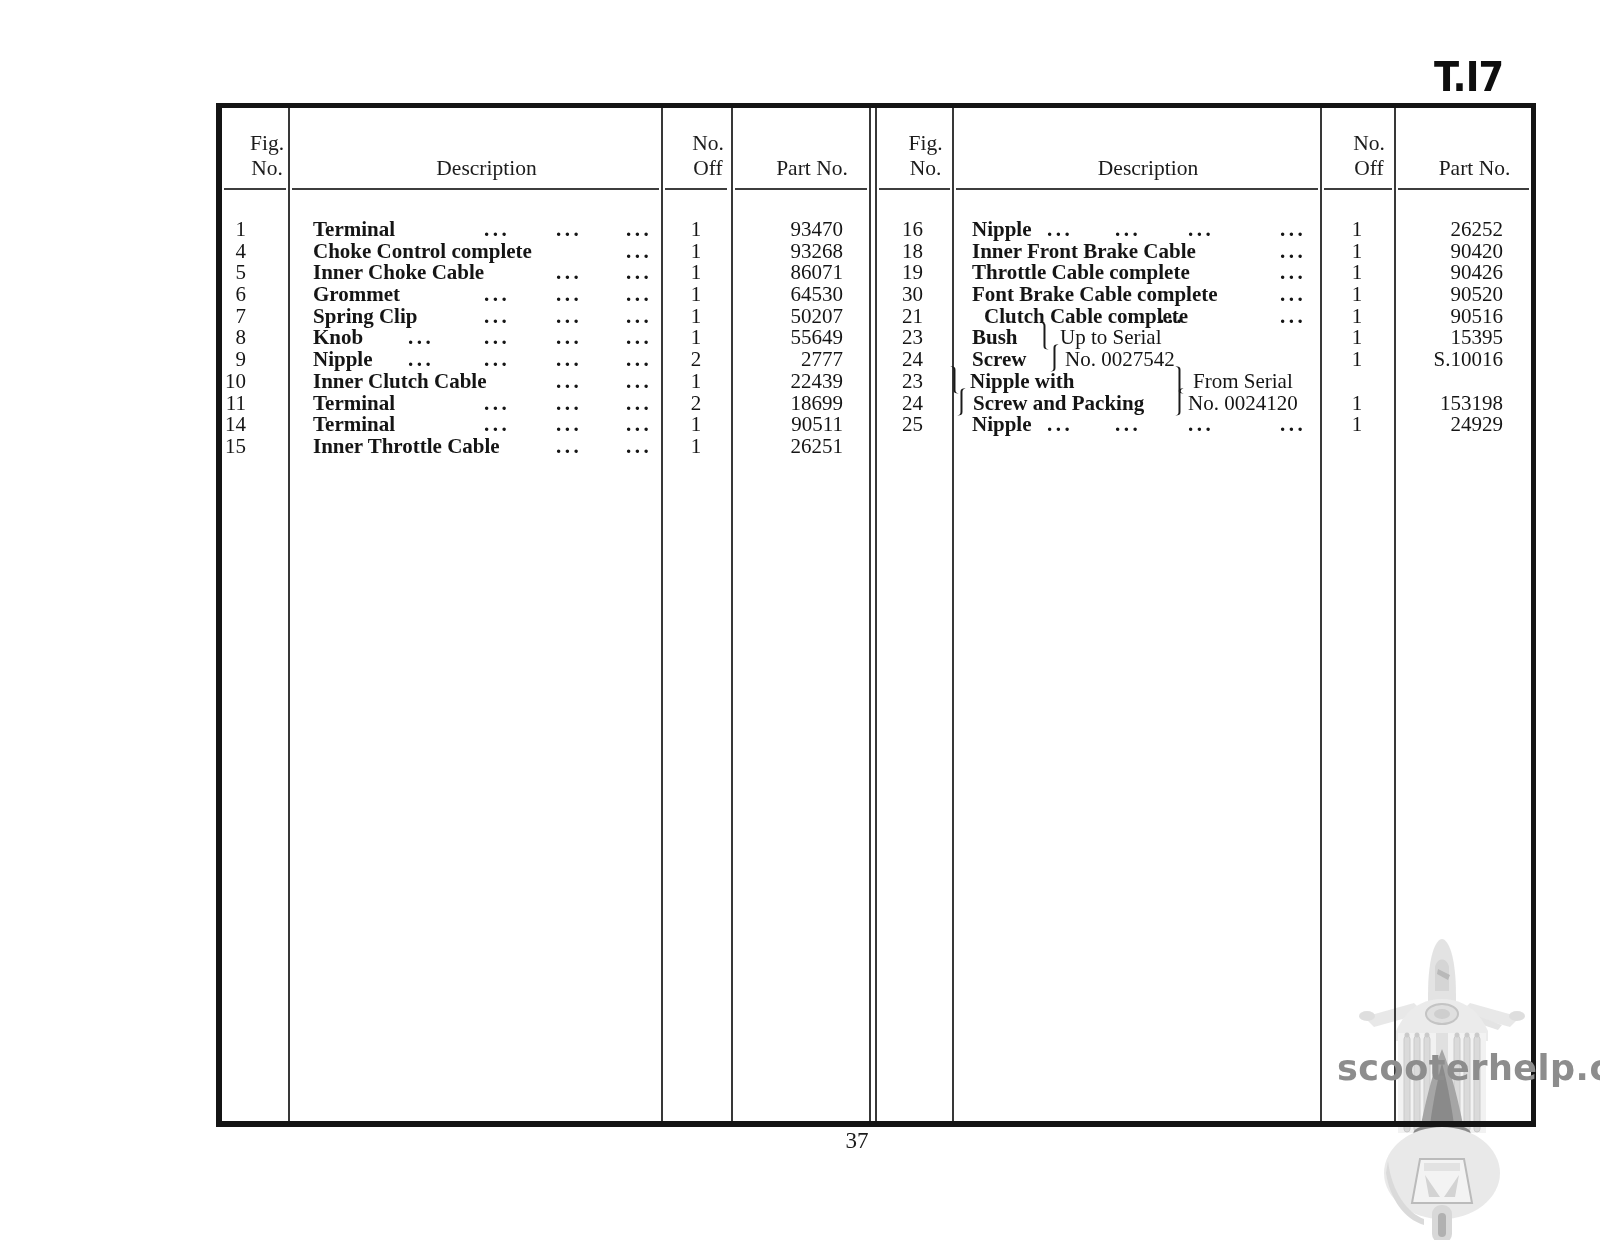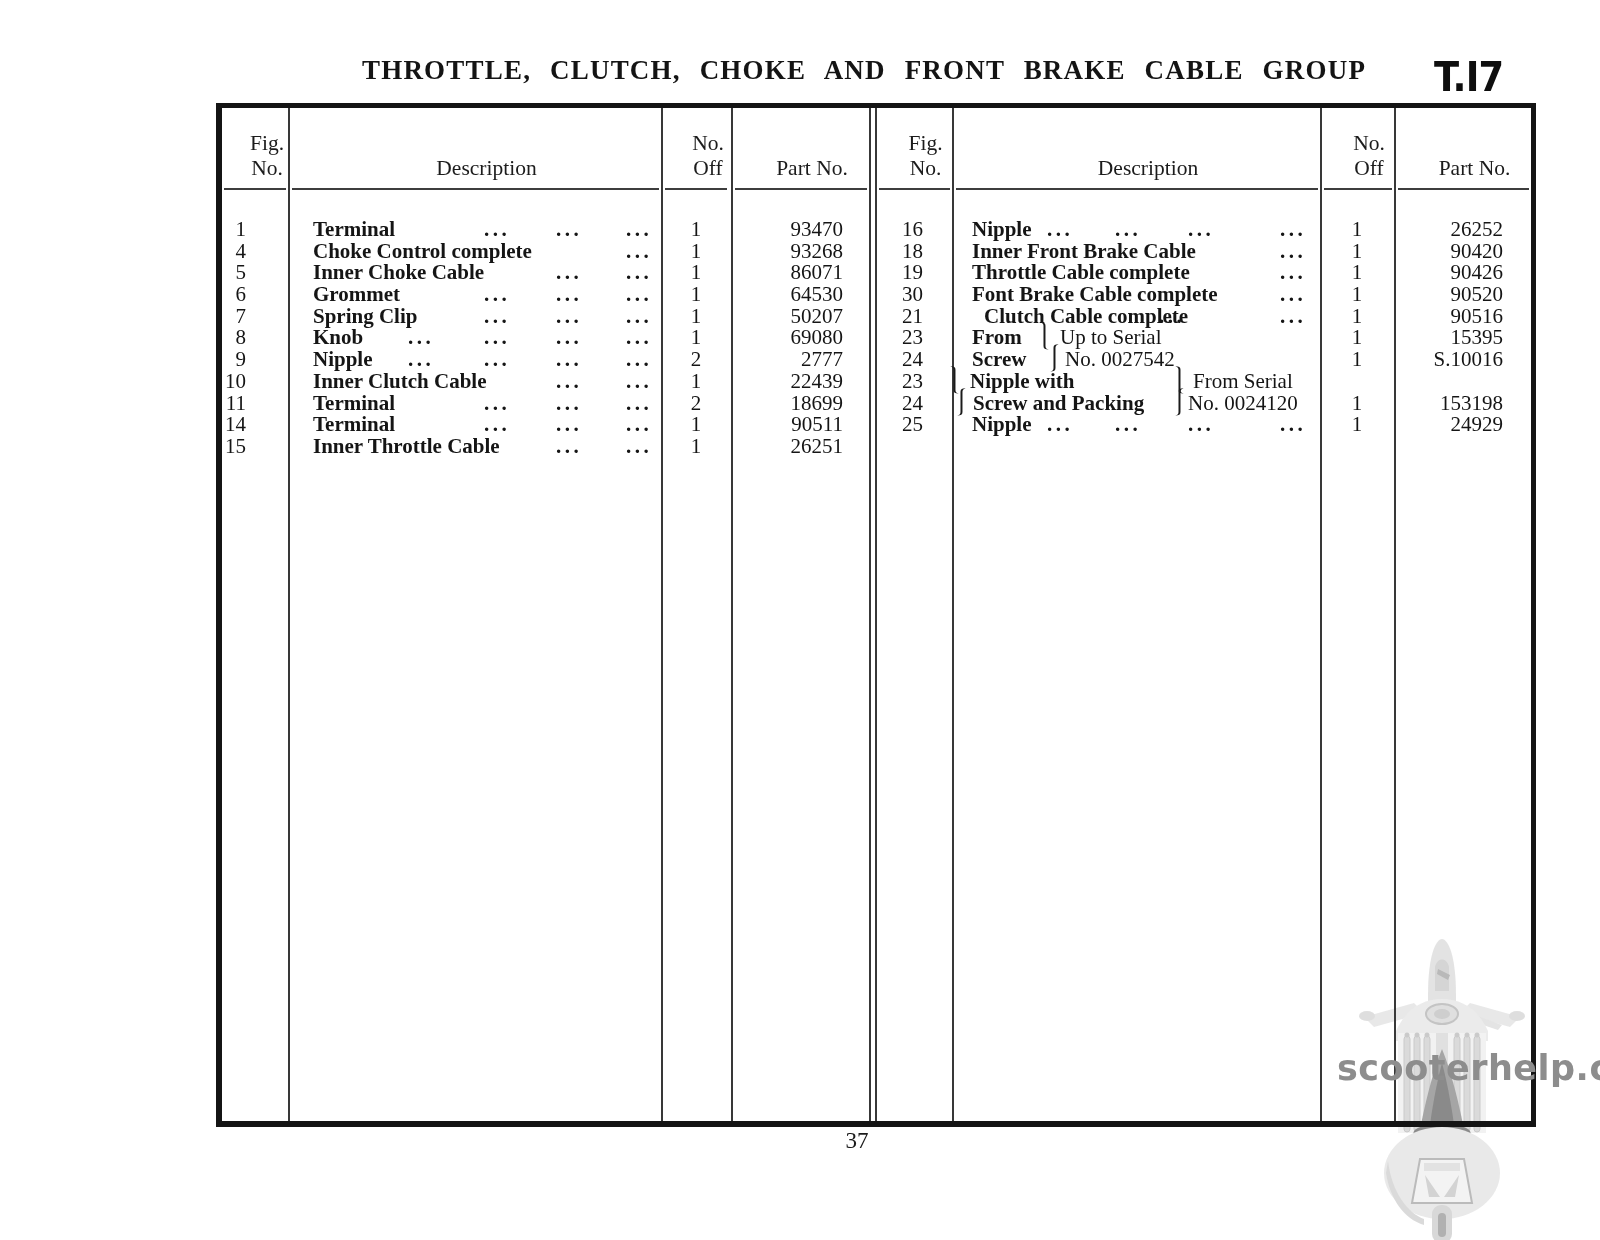--- a/index.html
+++ b/index.html
@@ -70,21 +70,20 @@
     font-family:"DejaVu Sans", sans-serif;font-weight:bold;font-size:35px;
     letter-spacing:0.5px;color:#8d8d8d;white-space:nowrap;
   }
   #scooter{position:absolute;left:1352px;top:933px;z-index:1;}
 </style>
 </head>
 <body>
 
 <div class="page">
 
-  <div id="title">THROTTLE, CLUTCH, CHOKE AND FRONT BRAKE CABLE GROUP</div>
   <div id="tcode">T.I7</div>
 
   <div id="tableFrame">
 
     <div class="vline" style="left:66px"></div>
     <div class="vline" style="left:439px"></div>
     <div class="vline" style="left:509px"></div>
     <div class="vline" style="left:647px"></div>
     <div class="vline" style="left:653px"></div>
     <div class="vline" style="left:730px"></div>
@@ -158,21 +157,21 @@
         <div class="row">
           <div class="cell fig">7</div>
           <div class="cell desc"><span>Spring Clip</span><span class="dots" style="left: 196px;">...</span><span class="dots" style="left: 268px;">...</span><span class="dots" style="left: 338px;">...</span></div>
           <div class="cell off">1</div>
           <div class="cell part">50207</div>
         </div>
         <div class="row">
           <div class="cell fig">8</div>
           <div class="cell desc"><span>Knob</span><span class="dots" style="left: 120px;">...</span><span class="dots" style="left: 196px;">...</span><span class="dots" style="left: 268px;">...</span><span class="dots" style="left: 338px;">...</span></div>
           <div class="cell off">1</div>
-          <div class="cell part">69080</div>
+          <div class="cell part">55649</div>
         </div>
         <div class="row">
           <div class="cell fig">9</div>
           <div class="cell desc"><span>Nipple</span><span class="dots" style="left: 120px;">...</span><span class="dots" style="left: 196px;">...</span><span class="dots" style="left: 268px;">...</span><span class="dots" style="left: 338px;">...</span></div>
           <div class="cell off">2</div>
           <div class="cell part">2777</div>
         </div>
         <div class="row">
           <div class="cell fig">10</div>
           <div class="cell desc"><span>Inner Clutch Cable</span><span class="dots" style="left: 268px;">...</span><span class="dots" style="left: 338px;">...</span></div>
@@ -229,21 +228,21 @@
             <span class="seg b" style="left: 32px;">Clutch Cable complete</span>
             <span class="seg dotseg" style="left: 207px;">...</span>
             <span class="seg dotseg" style="left: 328px;">...</span>
           </div>
           <div class="cell off">1</div>
           <div class="cell part">90516</div>
         </div>
         <div class="row">
           <div class="cell fig">23</div>
           <div class="cell desc">
-            <span class="seg b" style="left: 20px;">From</span>
+            <span class="seg b" style="left: 20px;">Bush</span>
             <span class="brace" style="left: 86px;">⎱</span>
             <span class="seg" style="left: 108px;">Up to Serial</span>
           </div>
           <div class="cell off">1</div>
           <div class="cell part">15395</div>
         </div>
         <div class="row">
           <div class="cell fig">24</div>
           <div class="cell desc">
             <span class="seg b" style="left: 20px;">Screw</span>

